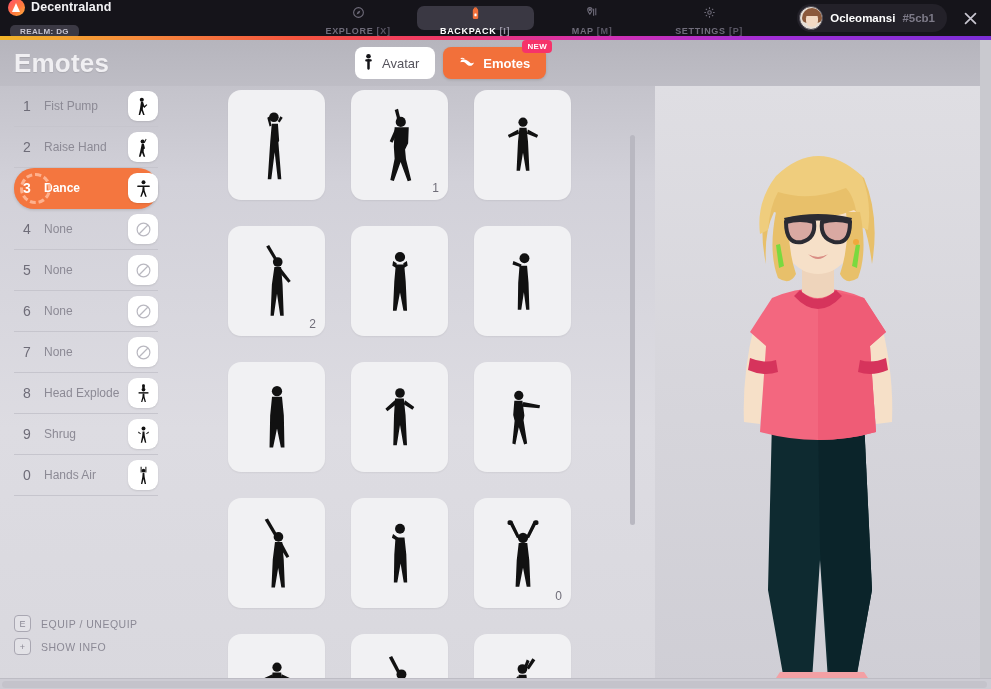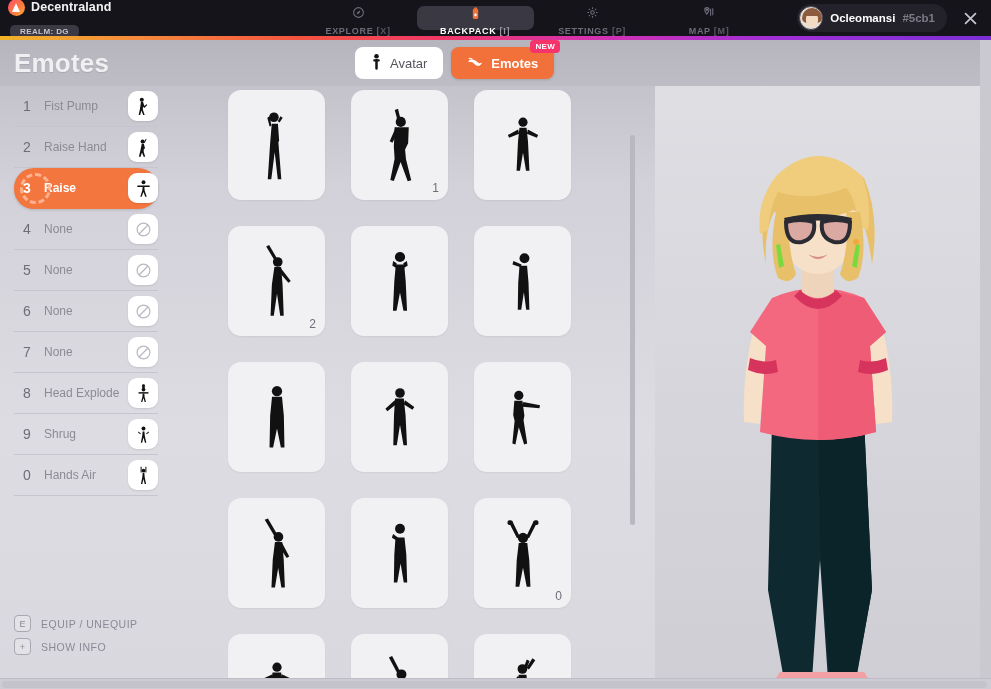--- a/index.html
+++ b/index.html
@@ -91,21 +91,21 @@
   }
   .page-title {
     margin-left:14px; color:#f0eff2; font-size:26px; font-weight:bold;
     letter-spacing:.2px; text-shadow:0 1px 1px rgba(0,0,0,.10);
   }
   .seg { position:absolute; left:355px; top:7px; display:flex; gap:8px; align-items:flex-start; }
   .segbtn {
     height:32px; border-radius:8px; display:flex; align-items:center;
     gap:8px; padding:0 16px; cursor:pointer; font-size:13px; position:relative;
   }
-  .segbtn.plain { background:#ffffff; color:#55535c; }
+  .segbtn.plain { background:#ffffff; color:#55535c;padding-left:8px; }
   .segbtn.accent { background:#f2703a; color:#ffffff; font-weight:bold;
     box-shadow:0 1px 3px rgba(0,0,0,.14); }
   .newbadge {
     position:absolute; right:-6px; top:-7px;
     background:#f6336a; color:#fff; font-size:8px; font-weight:bold;
     letter-spacing:.4px; padding:2px 5px; border-radius:4px;
   }
 
   
   .slots { position:absolute; left:0; top:46px; width:172px; bottom:0; }
@@ -211,40 +211,40 @@
             <rect x="10" y="14" width="4" height="5" rx="1" fill="#fff"></rect>
           </svg>
         </span>
         <span class="lbl">
           <span>BACKPACK</span> <span class="key">[I]</span>
         </span>
       </div>
 
       <div class="navtab">
         <span class="ico">
-          <svg width="13" height="13" viewBox="0 0 24 24" fill="none" stroke="#6f6c7a" stroke-width="2">
-            <circle cx="12" cy="12" r="3.2"></circle>
-            <path d="M12 2.5v3M12 18.5v3M2.5 12h3M18.5 12h3M5.2 5.2l2.1 2.1M16.7 16.7l2.1 2.1M18.8 5.2l-2.1 2.1M7.3 16.7l-2.1 2.1"></path>
-          </svg>
-        </span>
-        <span class="lbl">
-          <span>SETTINGS</span> <span class="key">[P]</span>
-        </span>
-      </div>
-
-      <div class="navtab">
-        <span class="ico">
           <svg width="14" height="13" viewBox="0 0 26 24" fill="none" stroke="#6f6c7a" stroke-width="2">
             <path d="M9 3c2.2 0 4 1.8 4 4 0 3-4 8-4 8S5 10 5 7c0-2.2 1.8-4 4-4z"></path>
             <circle cx="9" cy="7" r="1.3" fill="#6f6c7a"></circle>
             <path d="M16 5v13M20 4v13"></path>
           </svg>
         </span>
         <span class="lbl">
           <span>MAP</span> <span class="key">[M]</span>
+        </span>
+      </div>
+
+      <div class="navtab">
+        <span class="ico">
+          <svg width="13" height="13" viewBox="0 0 24 24" fill="none" stroke="#6f6c7a" stroke-width="2">
+            <circle cx="12" cy="12" r="3.2"></circle>
+            <path d="M12 2.5v3M12 18.5v3M2.5 12h3M18.5 12h3M5.2 5.2l2.1 2.1M16.7 16.7l2.1 2.1M18.8 5.2l-2.1 2.1M7.3 16.7l-2.1 2.1"></path>
+          </svg>
+        </span>
+        <span class="lbl">
+          <span>SETTINGS</span> <span class="key">[P]</span>
         </span>
       </div>
     </div>
 
     <div class="profile">
       <div class="avatar-chip">
         <div class="hair"></div>
           <div class="face"></div>
           <div class="bang"></div>
       </div>
@@ -309,21 +309,21 @@
               <circle cx="9" cy="5" r="2.4"></circle>
               <path d="M12.6 1.8l1 .6-2.2 4.4-.9-.5z"></path>
               <path d="M8 7.6h2.4l1.4 5.6-1.4.6-.2 3.2 1.8 6h-1.8l-2-5.2-1.7 5.2H4.6L6.2 16z"></path>
             </svg>
         </span>
       </div>
 
       <div class="slot selected">
         <span class="ring"></span>
         <span class="num">3</span>
-        <span class="nm">Raise</span>
+        <span class="nm">Dance</span>
         <span class="thumb">
           <svg width="17" height="21" viewBox="0 0 20 24" fill="#111">
               <circle cx="10" cy="4.6" r="2.3"></circle>
               <rect x="2.5" y="8.4" width="15" height="1.9" rx="0.9"></rect>
               <path d="M9 10.2h2l.4 4.4 2.4 7h-1.7l-2.1-5.6L7.8 21.6H6.2l2.3-7z"></path>
             </svg>
         </span>
       </div>
 
       <div class="slot">

